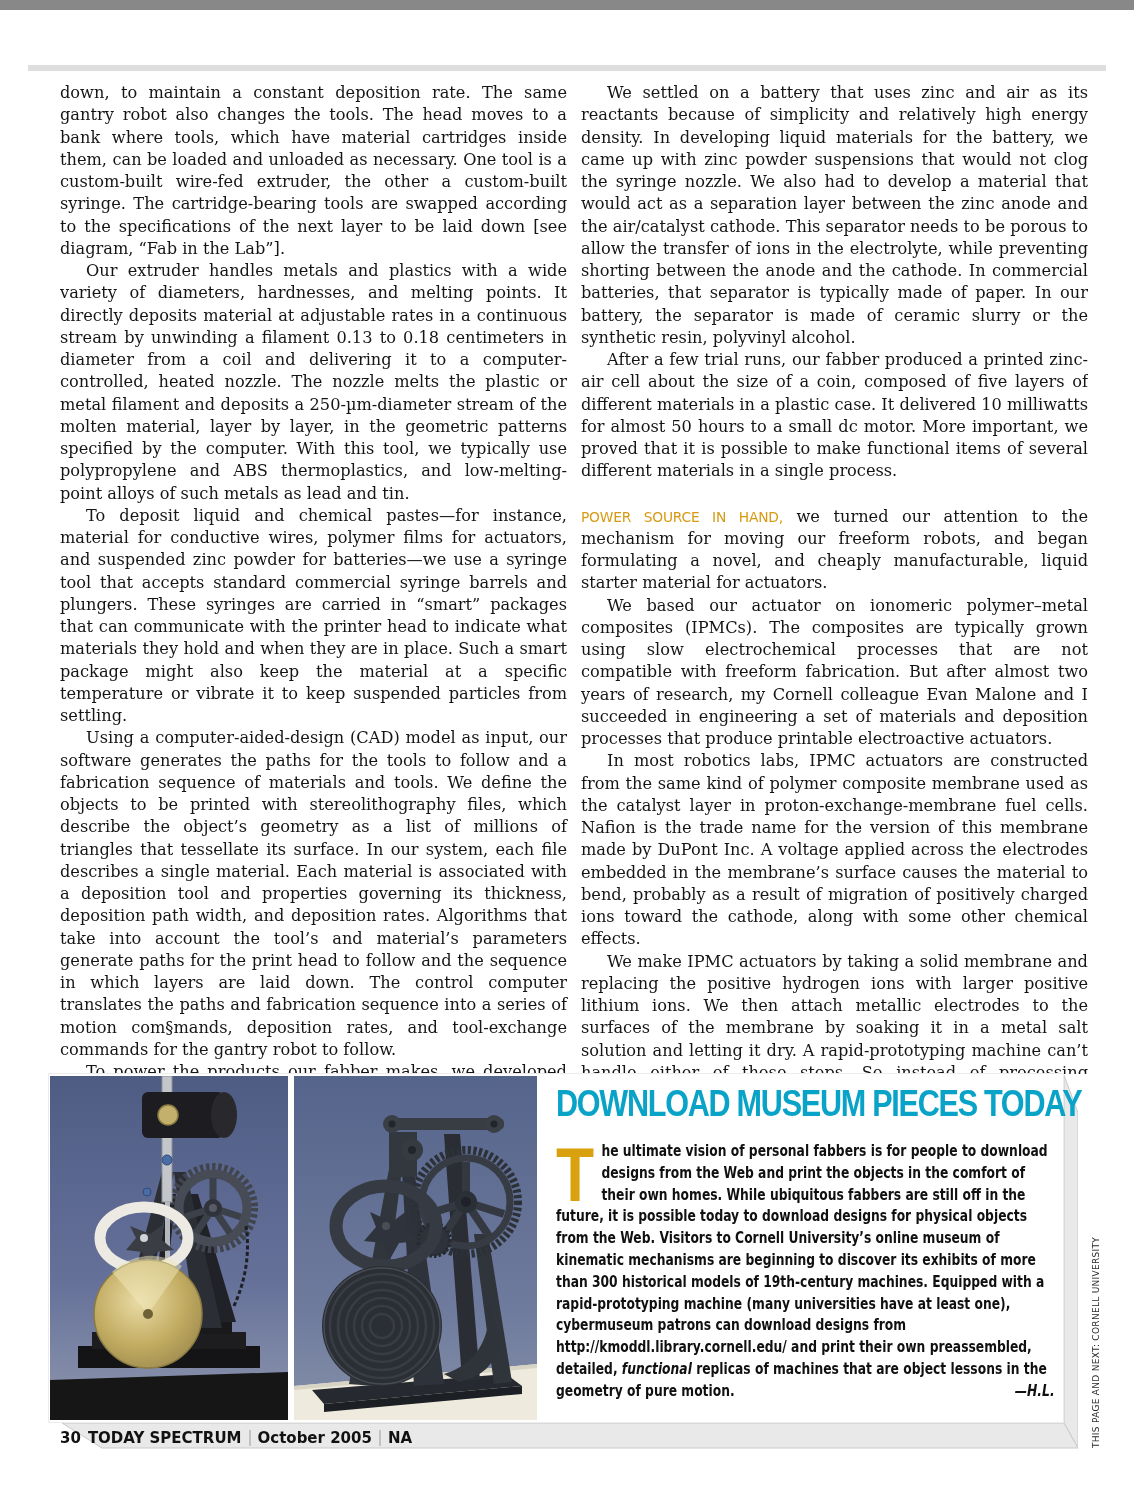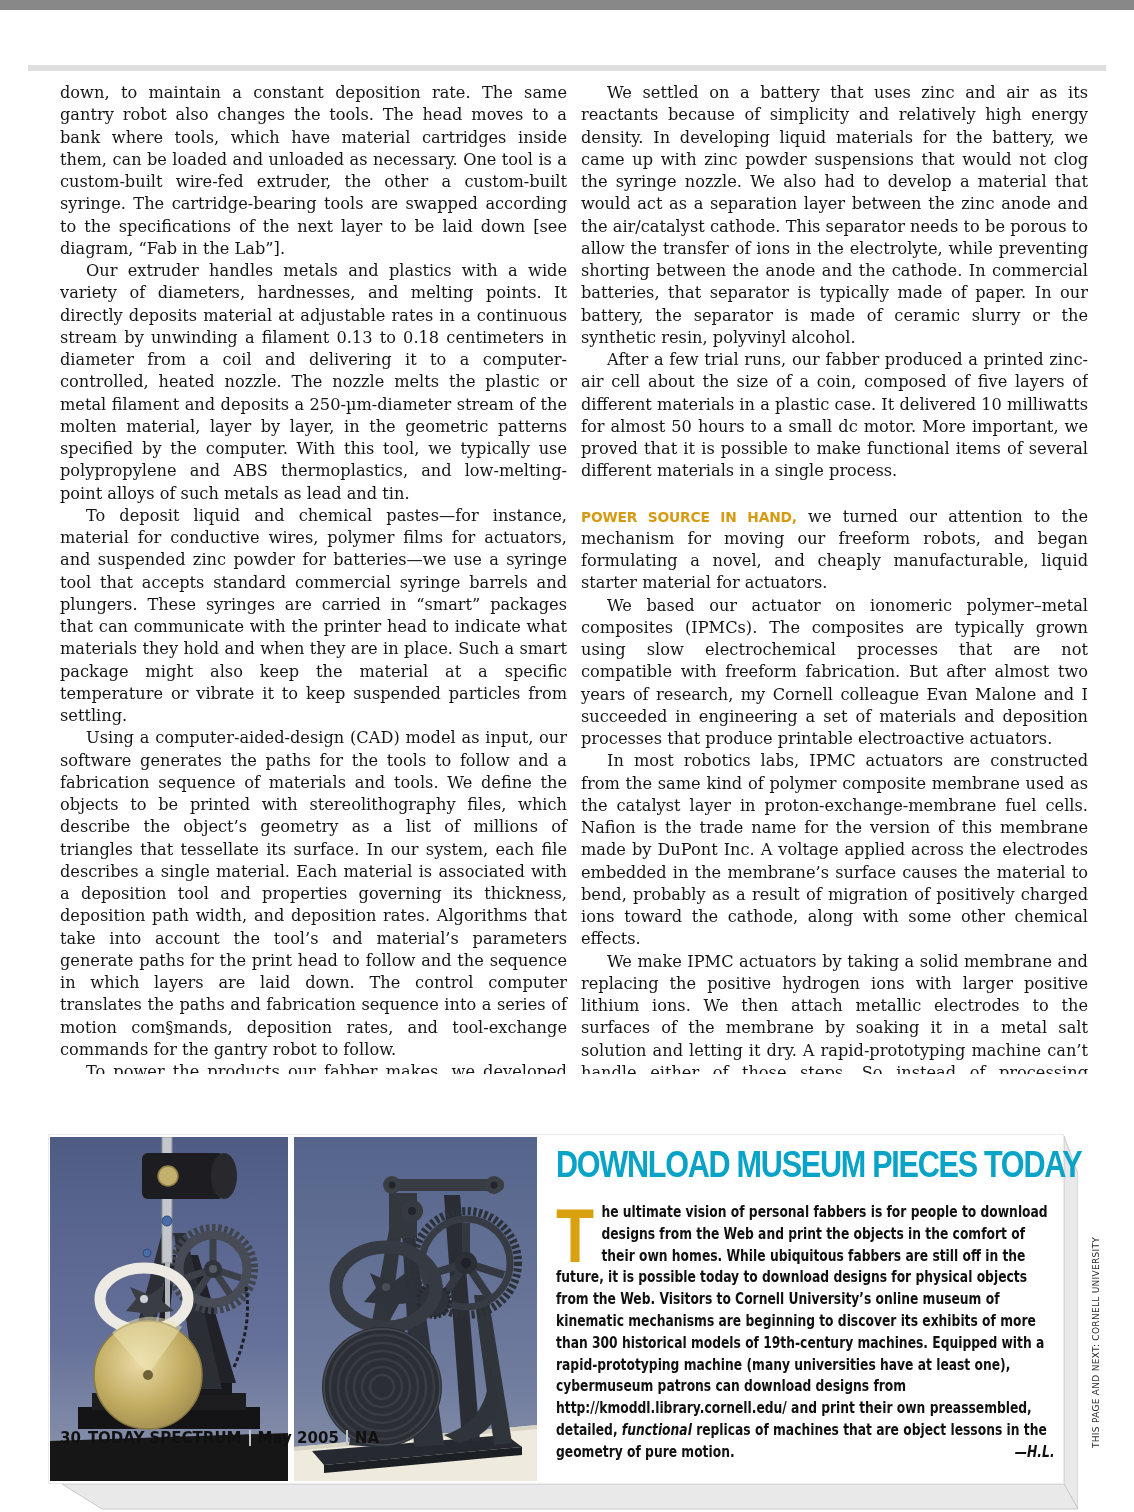--- a/index.html
+++ b/index.html
@@ -6,24 +6,24 @@
   .page{position:relative;width:1134px;height:1512px;background:#ffffff;margin:10px auto;overflow:hidden;
         font-family:"DejaVu Serif",serif;color:#151515;}
   .top-rule{position:absolute;left:28px;top:55px;width:1078px;height:6px;background:#dedede;}
 
   
   .columns{position:absolute;left:60px;top:72px;width:1028px;height:992px;display:flex;gap:14px;overflow:hidden;}
   .col{width:507px;font-size:16.2px;line-height:22.25px;text-align:justify;hyphens:none;}
   .col p{margin:0;}
   .col p.indent{text-indent:26px;}
   .power-p{margin-top:23px !important;}
-  .lead-in{font-family:"DejaVu Sans",sans-serif;font-weight:700;font-size:13.8px;color:#d79a12;letter-spacing:-0.2px;}
-
-  
-  .feature{position:absolute;left:48px;top:1124px;width:1030px;height:376px;}
+  .lead-in{font-family:"DejaVu Sans",sans-serif;font-weight:400;font-size:13.8px;color:#d79a12;letter-spacing:-0.2px;}
+
+  
+  .feature{position:absolute;left:48px;top:1063px;width:1030px;height:376px;}
   .edges{position:absolute;left:0;top:0;}
   .sheet{position:absolute;left:0;top:0;width:1016px;height:350px;background:#fff;border:1px solid #ececec;box-sizing:border-box;}
   .photo{position:absolute;top:3px;}
   .photo-left{left:2px;}
   .photo-right{left:246px;}
 
   .sidebar{position:absolute;left:508px;top:10px;width:502px;}
   .sb-title{margin:0;font-family:"Liberation Sans",sans-serif;font-weight:700;font-size:36px;
             letter-spacing:-1.5px;color:#0aa3c8;white-space:nowrap;transform:scaleX(0.85);transform-origin:0 50%;}
   .sb-body{margin-top:16px;width:608px;transform:scaleX(0.82);transform-origin:0 0;
@@ -195,18 +195,18 @@
       </div>
     </div>
   </div>
 
   <div class="credit">THIS PAGE AND NEXT: CORNELL UNIVERSITY</div>
 
   <div class="footer">
     <span class="pn">30</span>
     <span>TODAY SPECTRUM</span>
     <span class="sep"></span>
-    <span>May 2005</span>
+    <span>October 2005</span>
     <span class="sep"></span>
     <span>NA</span>
   </div>
 
 </div>
 
 </body></html>

